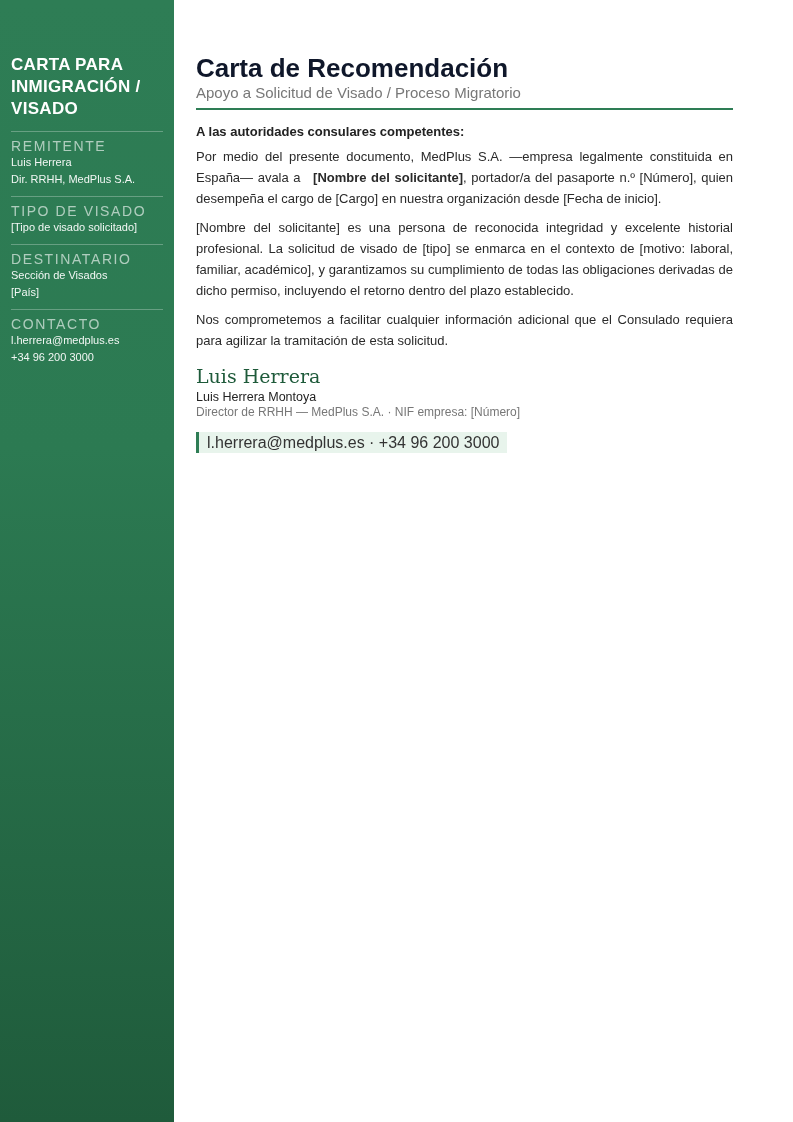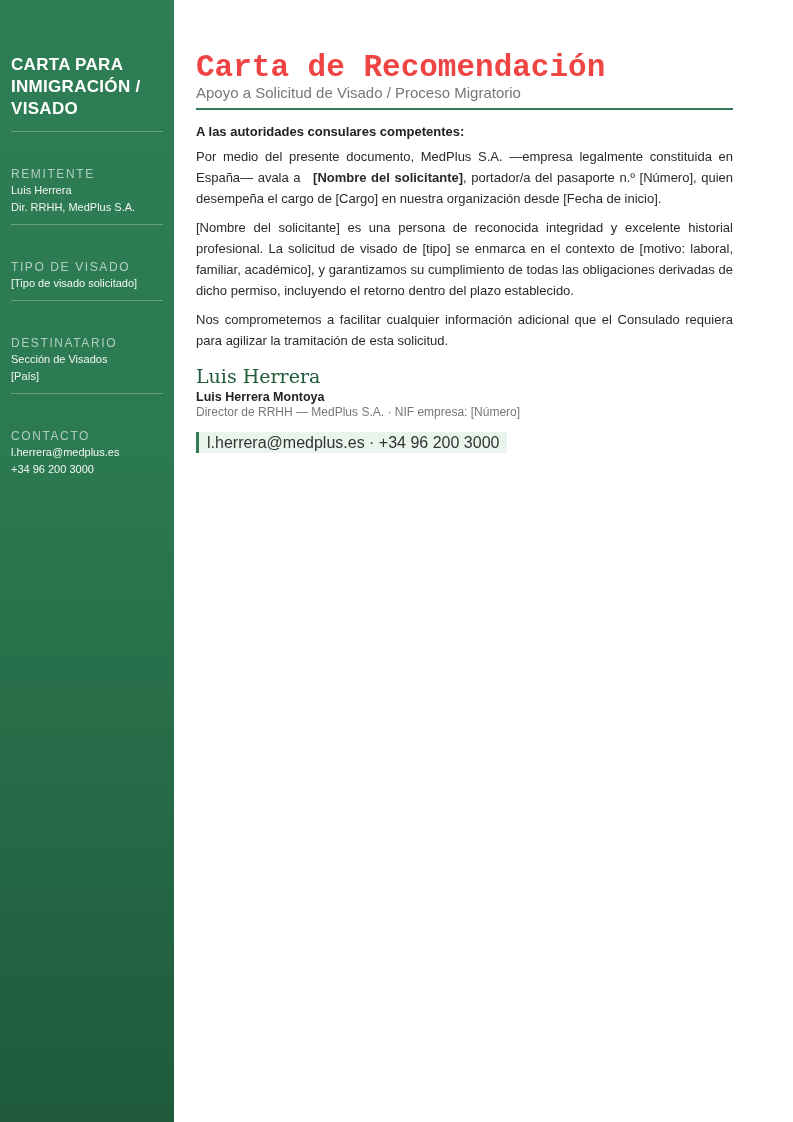--- a/index.html
+++ b/index.html
@@ -11,35 +11,35 @@
     position: absolute; left: 0; top: 0; width: 174px; height: 1122px;
     background: linear-gradient(180deg, #2e7d55 0%, #2c7a52 40%, #1f5b3b 100%);
     color: #fff; box-sizing: border-box; padding: 54px 11px 0 11px;
   }
   .side-title {
     font-size: 17px; font-weight: bold; line-height: 22px; letter-spacing: 0.3px;
     margin: 0 0 11px 0; color: #fff;
   }
   .side-section { border-top: 1px solid rgba(255,255,255,0.28); padding: 8px 0 8px 0; }
   .side-label {
-    font-size: 12px; letter-spacing: 1.6px; color: rgba(255,255,255,0.62); line-height: 13px; margin-bottom: 1px; margin-top: 28px;
+    font-size: 14px; letter-spacing: 1.6px; color: rgba(255,255,255,0.62); line-height: 13px; margin-bottom: 1px;
   }
   .side-value { font-size: 11px; line-height: 17px; color: #f2f7f4; }
   .main {
     position: absolute; left: 196px; top: 52px; width: 537px;
   }
-  .doc-title { font-size: 31px; font-weight: bold; color: #ef4444; line-height: 32px; margin: 0; font-family: Liberation Mono, monospace; }
+  .doc-title { font-size: 26px; font-weight: bold; color: #0f172a; line-height: 32px; margin: 0; }
   .doc-subtitle { font-size: 15px; color: #777; line-height: 16px; margin-top: 1px; }
   .rule { height: 2px; background: #2e7d55; margin-top: 7px; }
   .greeting { font-size: 13px; font-weight: bold; color: #222; margin-top: 13px; line-height: 17px; }
   .para { font-size: 13px; line-height: 21px; text-align: justify; margin: 6px 0 0 0; color: #2a2a2a; }
   .para + .para { margin-top: 8px; }
   .para b { font-weight: bold; margin-left: 8px; }
   .sig-script { font-family: "DejaVu Serif", serif; font-size: 19px; color: #1e5a3a; margin-top: 13px; line-height: 24px; }
-  .sig-name { font-size: 12.5px; font-weight: bold; color: #222; line-height: 15px; margin-top: 2px; }
+  .sig-name { font-size: 12.5px; font-weight: normal; color: #222; line-height: 15px; margin-top: 2px; }
   .sig-role { font-size: 12px; color: #777; line-height: 15px; }
   .sig-contact {
     display: inline-block; margin-top: 12px; background: #e8f4ec; border-left: 3px solid #2e7d55;
     font-size: 16px; color: #333; padding: 3px 8px 3px 8px; line-height: 15px;
   }
 </style>
 </head>
 <body>
 
 <aside class="sidebar">

